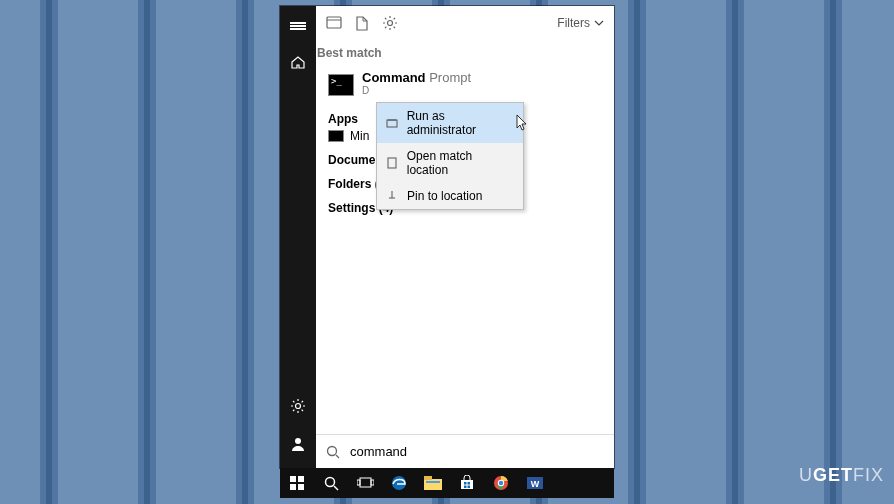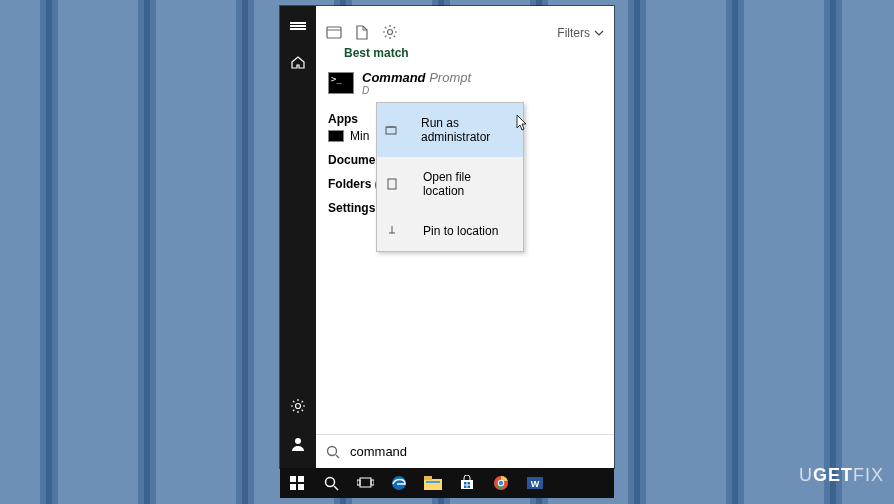--- a/index.html
+++ b/index.html
@@ -92,38 +92,37 @@
     flex:1;
     background:#fff;
     color:#000;
     position:relative;
     display:flex;
     flex-direction:column;
   }
   .toolbar{
     height:34px;
     display:flex;
-    align-items:flex-end;
+    align-items:center;
     padding:0 10px;
     gap:14px;
     color:#555;
   }
   .toolbar .right{margin-left:auto;font-size:12px;display:flex;align-items:center;gap:4px;}
   .section-label{
     font-weight:600;
     font-size:12px;
-    padding:6px 28px;
-    color:#14532d;
+    padding:6px 1px;
+    color:#737373;
   }
   .result-row{
     display:flex;
-    align-items:center;
+    align-items:flex-end;
     padding:6px 12px;
     gap:8px;
-    font-style:italic;
   }
   .result-row.best-match{padding-top:4px;}
   .cmd-icon{
     width:26px;height:22px;background:#000;border:1px solid #888;position:relative;
   }
   .cmd-icon::after{content:">_"; color:#fff;font-size:9px;position:absolute;left:2px;top:1px;font-family:monospace;}
   .result-title{font-size:13px;}
   .result-title .faded{color:#777;}
   .list{padding:0 12px;font-size:12px;}
   .list .cat{font-weight:600;margin-top:10px;}
@@ -146,22 +145,22 @@
   .context-menu{
     position:absolute;
     left:60px;
     top:96px;
     width:148px;
     background:#f2f2f2;
     border:1px solid #bfbfbf;
     box-shadow:2px 2px 4px rgba(0,0,0,.2);
   }
   .context-menu .mi{
-    display:flex;align-items:center;gap:24px;
-    padding:13px 8px;font-size:12px;color:#000;
+    display:flex;align-items:center;gap:8px;
+    padding:6px 8px;font-size:12px;color:#000;
   }
   .context-menu .mi.highlight{background:#cde3f8;}
   .mi .mi-ico{width:14px;height:14px;display:flex;align-items:center;justify-content:center;color:#444;}
   .cursor {
     position:absolute;
     left:200px; top:108px;
     width:12px;height:16px;
     pointer-events:none;
   }
   svg{display:block;}
@@ -276,21 +275,21 @@
             </svg>
         </span>
         <span>Run as administrator</span>
       </div>
       <div class="mi">
         <span class="mi-ico">
           <svg width="12" height="12" viewBox="0 0 12 12">
               <rect x="2" y="1" width="8" height="10" fill="none" stroke="#555"></rect>
             </svg>
         </span>
-        <span>Open file location</span>
+        <span>Open match location</span>
       </div>
       <div class="mi">
         <span class="mi-ico">
           <svg width="12" height="12" viewBox="0 0 12 12">
               <path d="M6 1v7M3 8h6" stroke="#555"></path>
             </svg>
         </span>
         <span>Pin to location</span>
       </div>
     </div>

